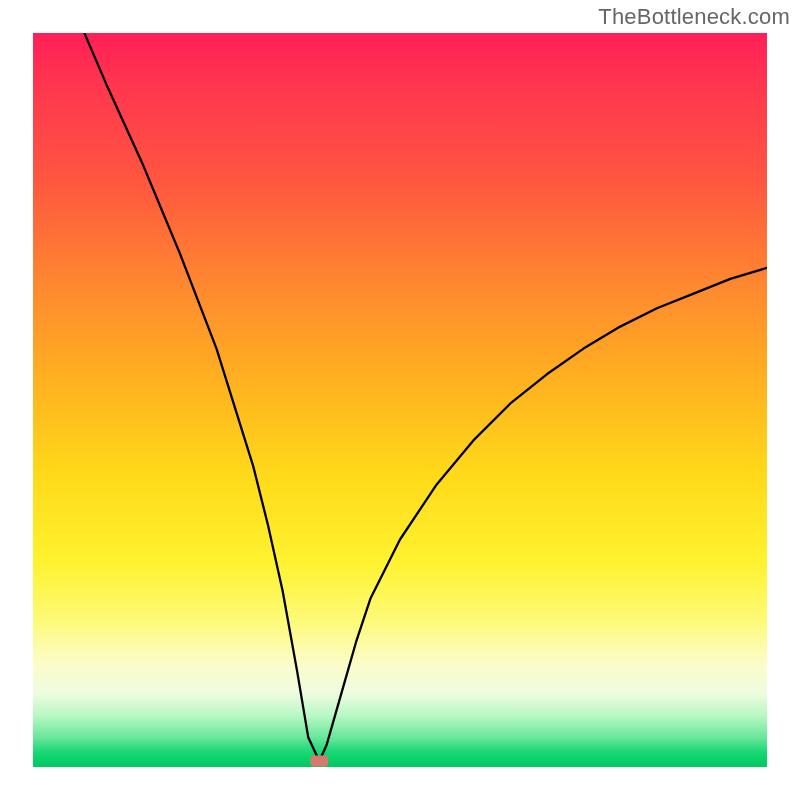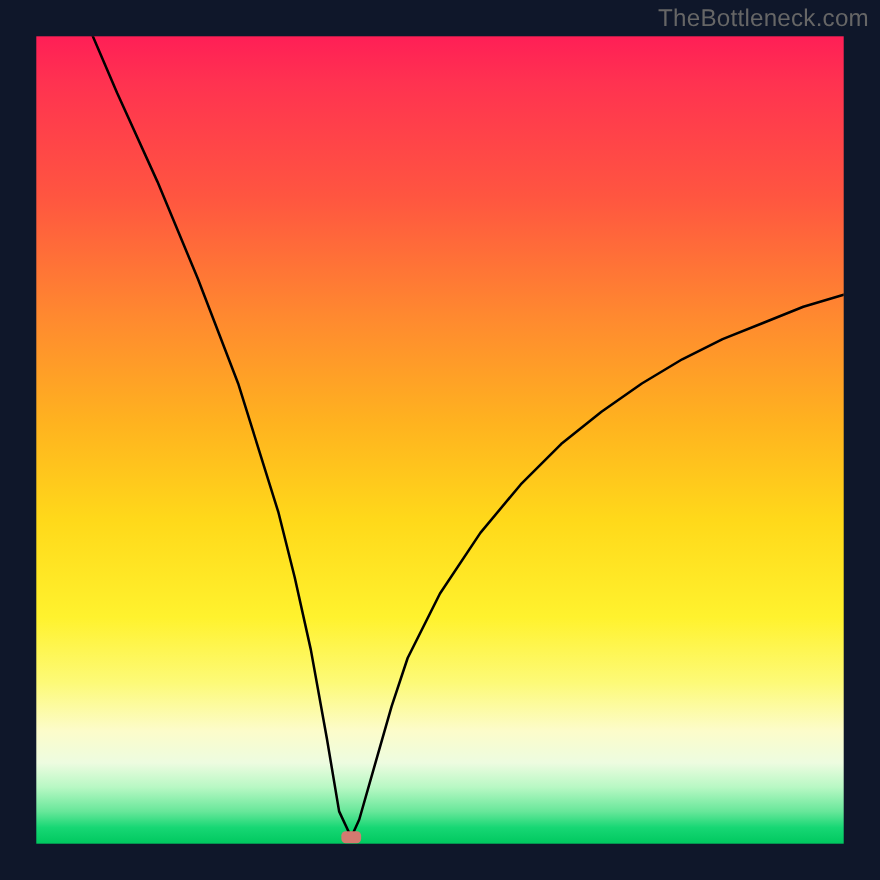--- a/index.html
+++ b/index.html
@@ -8,21 +8,21 @@
     width: 800px;
     height: 800px;
     background: #000;
     font-family: Arial, Helvetica, sans-serif;
     overflow: hidden;
   }
   .frame {
     position: relative;
     width: 800px;
     height: 800px;
-    background: #0f172a;
+    background: #ffffff;
   }
   .plot-area {
     position: absolute;
     left: 33px;
     top: 33px;
     width: 734px;
     height: 734px;
     
     background: linear-gradient(to bottom,
       #ff1f56 0%,

